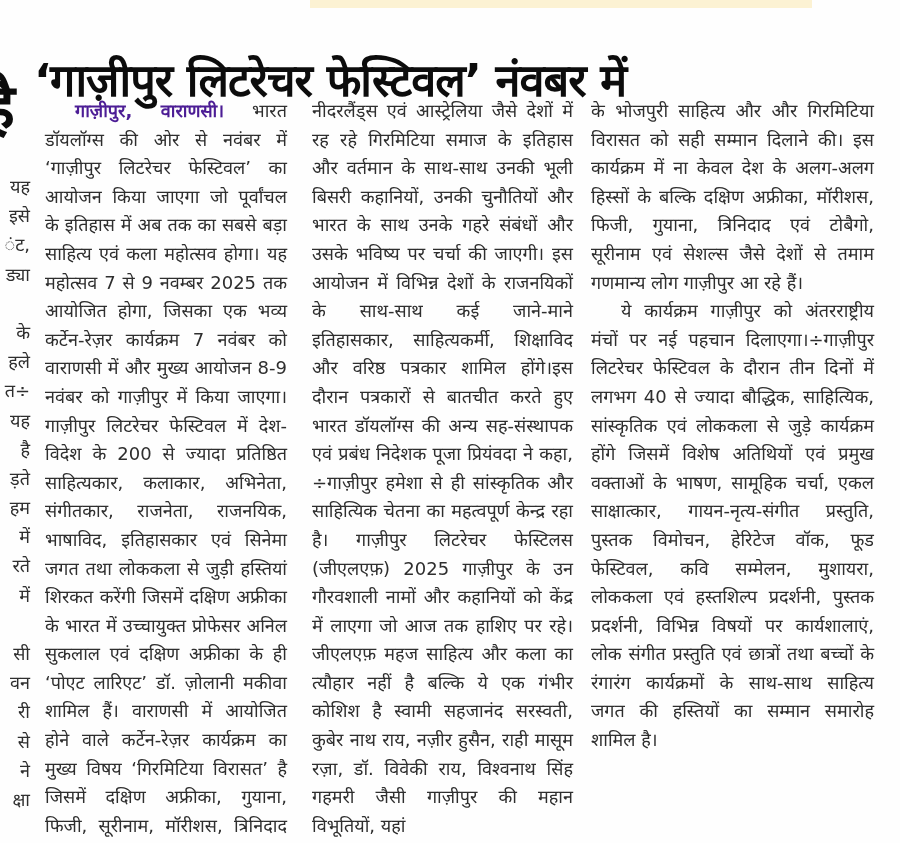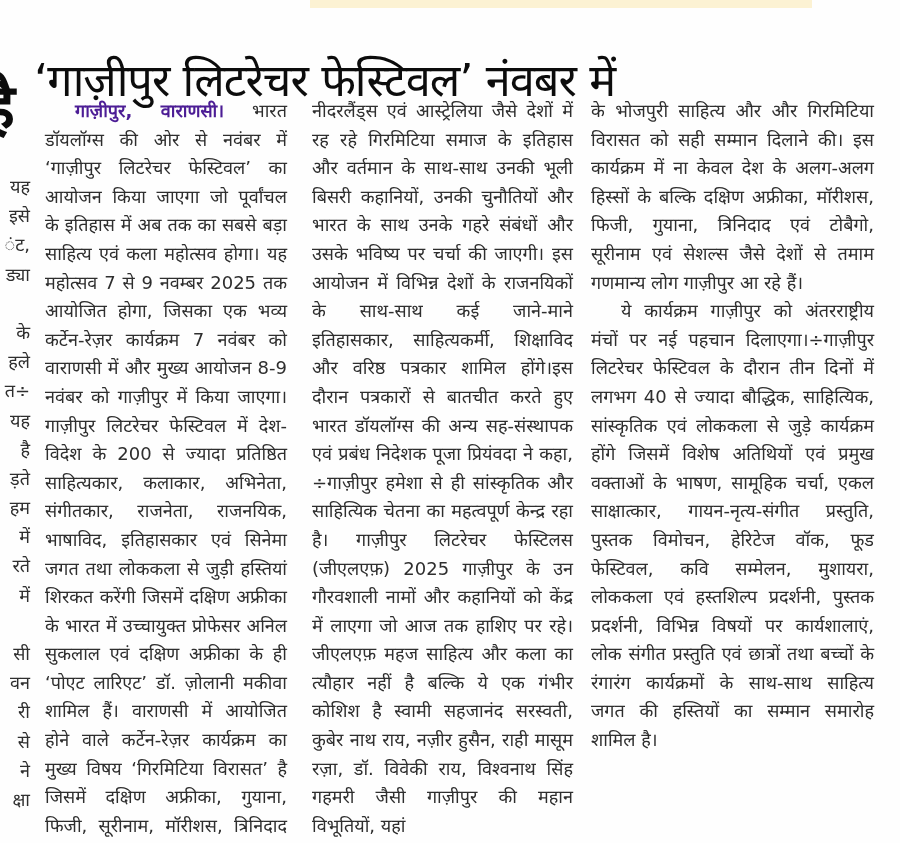--- a/index.html
+++ b/index.html
@@ -9,21 +9,21 @@
     background:#fefefe;
     overflow:hidden;
     font-family:"DejaVu Sans",sans-serif;
     color:#2b2b2b;
   }
   .accent-bar{
     position:absolute;top:0;left:310px;width:502px;height:8px;
   }
   .headline{
     position:absolute;top:22px;left:34px;width:856px;
-    font-size:45px;line-height:1.3;font-weight:normal;color:#0c0c0c;
+    font-size:45px;line-height:1.3;font-weight:bold;color:#0c0c0c;
     white-space:nowrap;letter-spacing:-1px;
   }
   .col{
     position:absolute;top:97px;
     font-size:18px;line-height:28.6px;
     text-align:justify;text-justify:inter-word;
     color:#2e2e2e;
   }
   .col p{margin:0;}
   #col1{left:45px;width:242px;}

